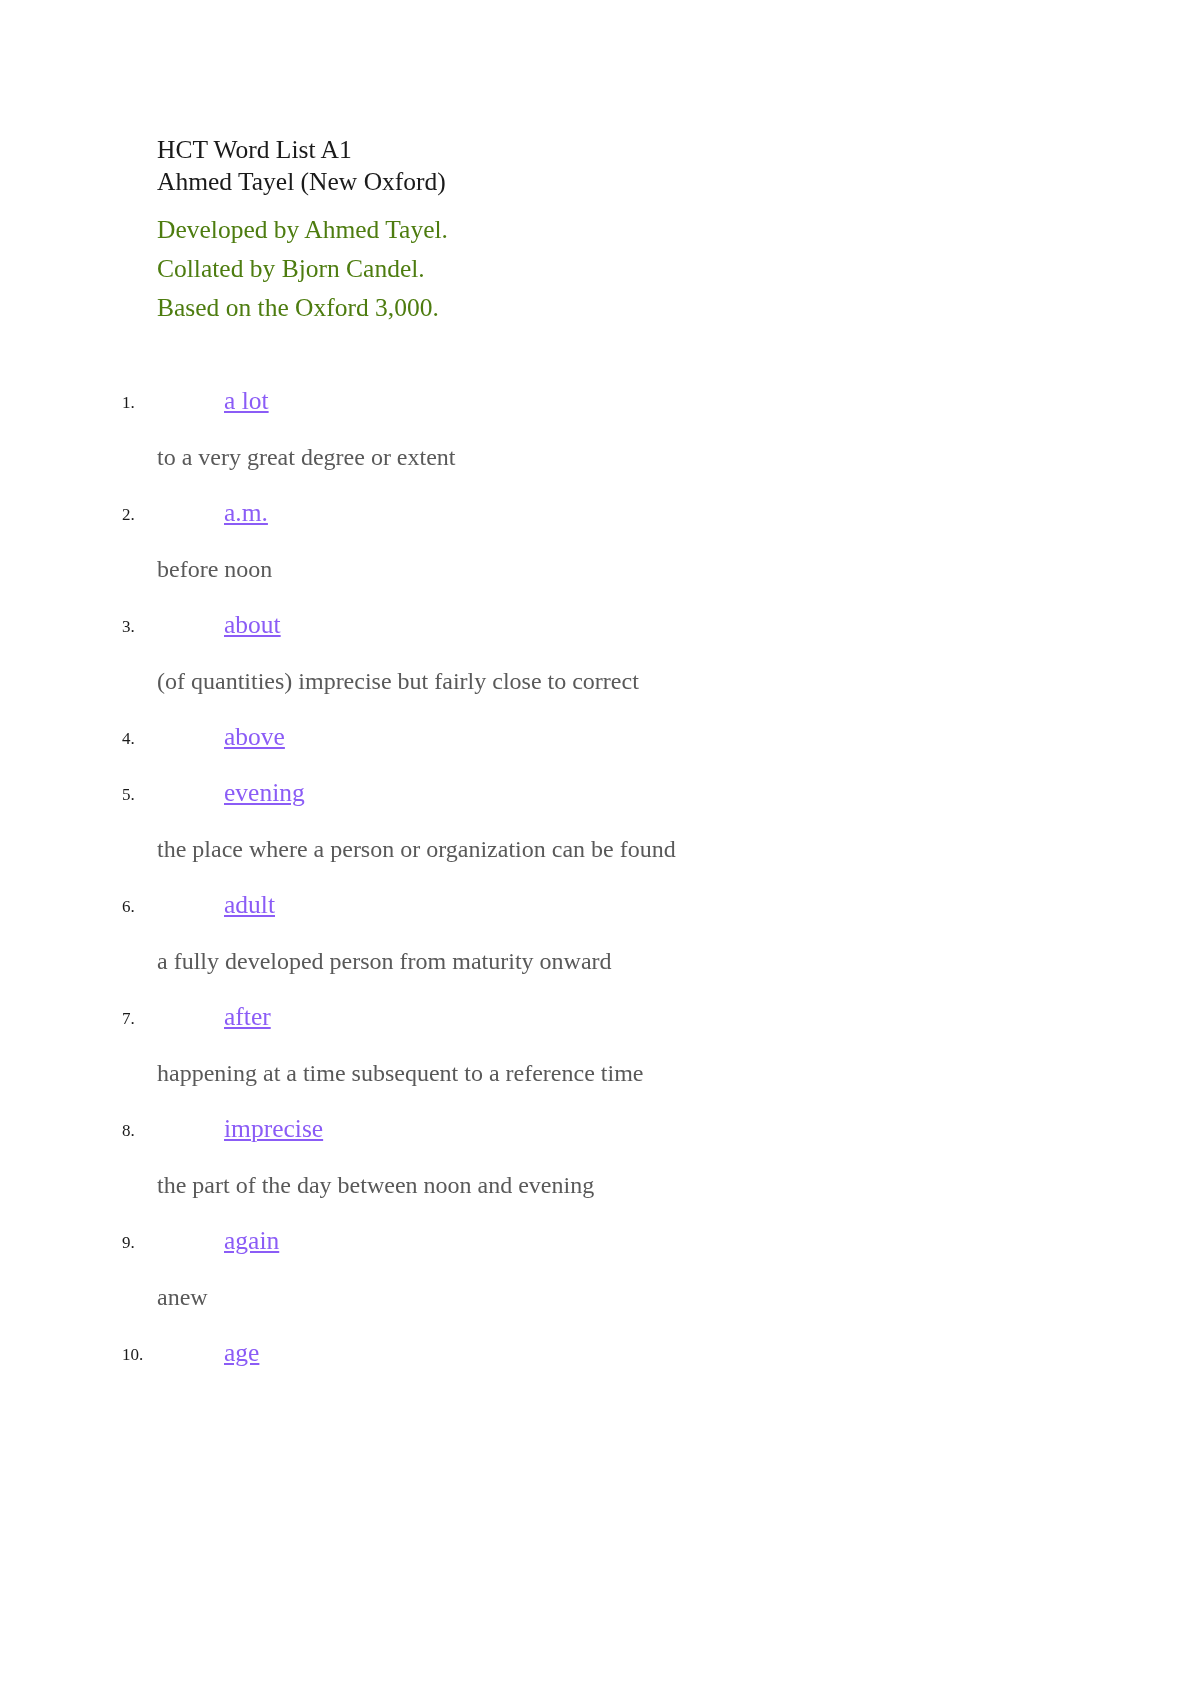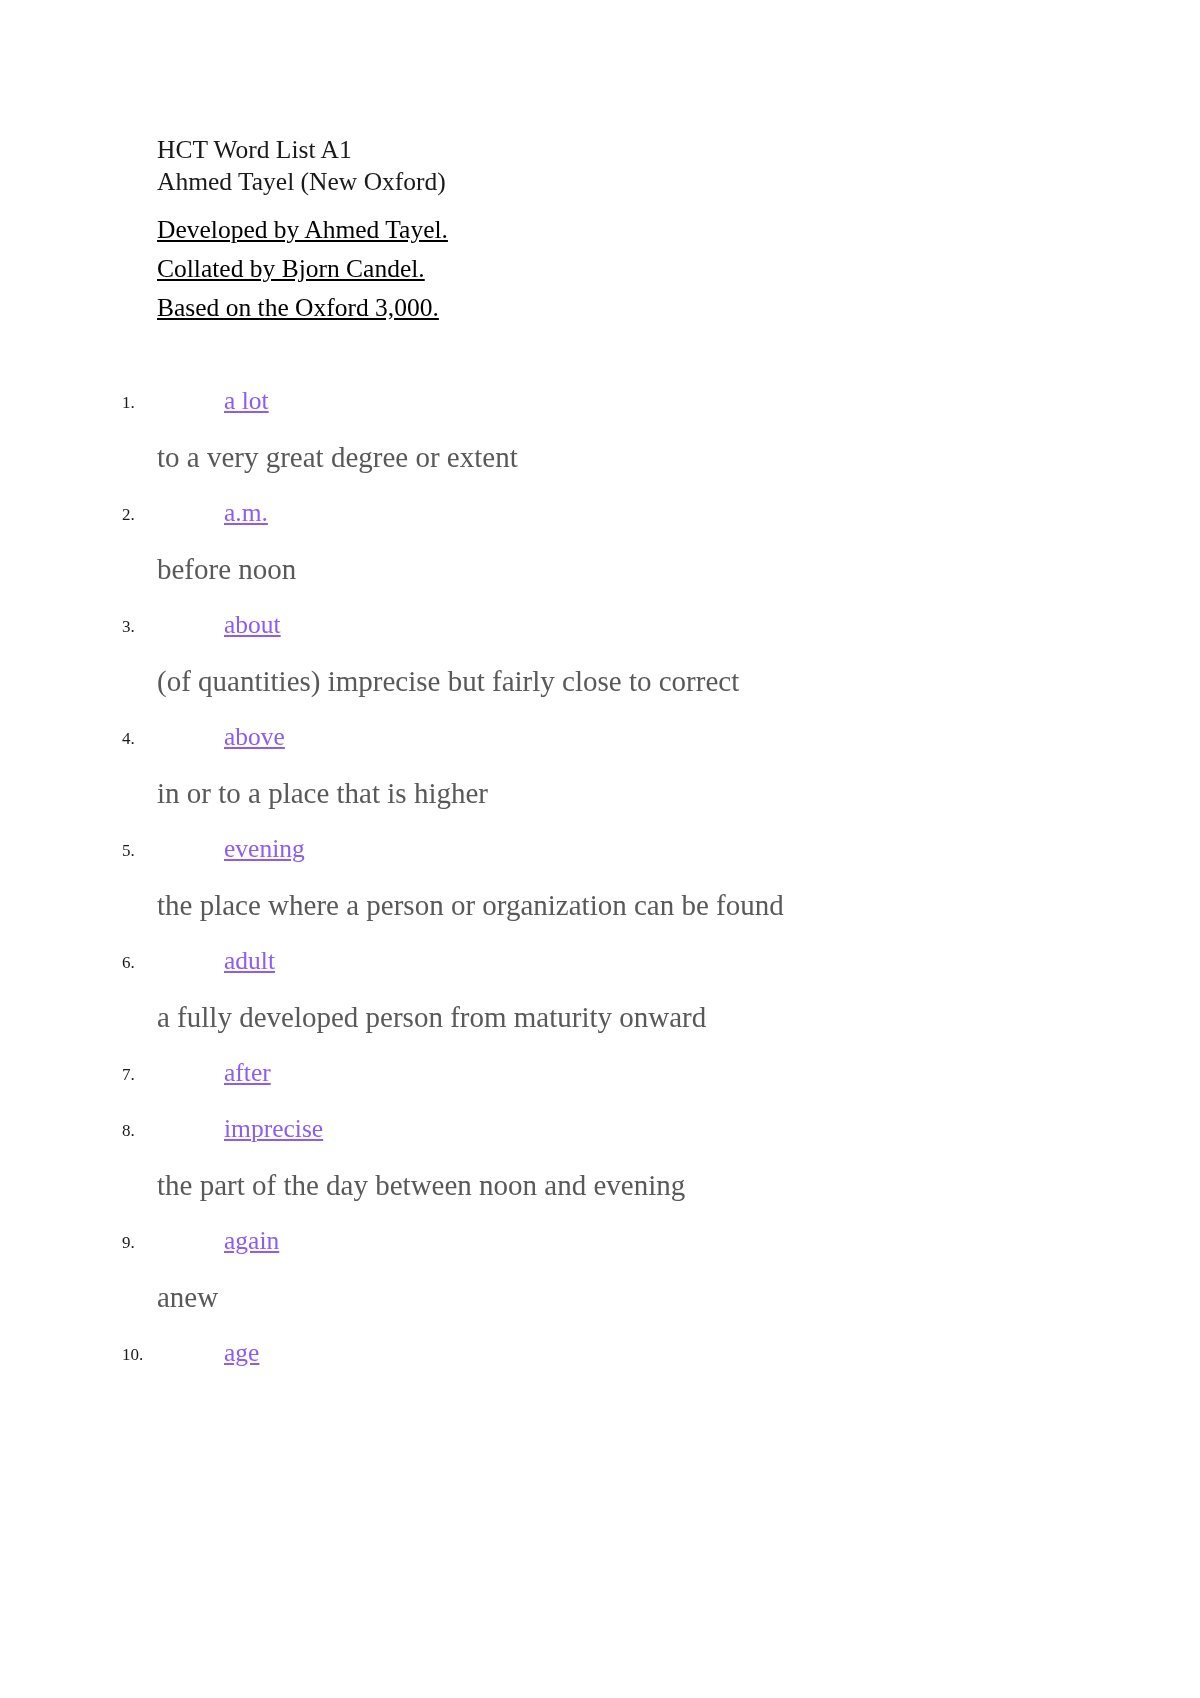--- a/index.html
+++ b/index.html
@@ -30,23 +30,22 @@
   }
   .hdr-tight {
     font-size: 25.5px;
     line-height: 32px;
     color: #1a1a1a;
     white-space: pre;
   }
   .hdr-line {
     font-size: 25.5px;
     line-height: 39px;
-    color: #000000;
+    color: #4d7c0f;
     white-space: pre;
-    text-decoration: underline;
   }
   .hdr-line.first-spaced { margin-top: 12px; }
 
   
   .word-list {
     position: absolute;
     left: 0;
     top: 378px;
     width: 1200px;
   }
@@ -78,21 +77,21 @@
     text-underline-offset: 2px;
     text-decoration-thickness: 1.5px;
     white-space: pre;
     cursor: pointer;
   }
   .entry-def {
     height: 56px;
     padding-left: 157px;
     padding-top: 6px;
     box-sizing: border-box;
-    font-size: 29px;
+    font-size: 24px;
     line-height: 34px;
     color: #595959;
     white-space: pre;
   }
   .entry-def.empty { height: 0; padding: 0; }
 </style>
 </head>
 <body>
 
 <div class="page">
@@ -129,21 +128,20 @@
         <a class="entry-term" href="#">about</a>
       </div>
       <div class="entry-def">(of quantities) imprecise but fairly close to correct</div>
     </div>
 
     <div class="entry">
       <div class="entry-head">
         <span class="entry-num">4.</span>
         <a class="entry-term" href="#">above</a>
       </div>
-      <div class="entry-def">in or to a place that is higher</div>
     </div>
 
     <div class="entry">
       <div class="entry-head">
         <span class="entry-num">5.</span>
         <a class="entry-term" href="#">evening</a>
       </div>
       <div class="entry-def">the place where a person or organization can be found</div>
     </div>
 
@@ -153,20 +151,21 @@
         <a class="entry-term" href="#">adult</a>
       </div>
       <div class="entry-def">a fully developed person from maturity onward</div>
     </div>
 
     <div class="entry">
       <div class="entry-head">
         <span class="entry-num">7.</span>
         <a class="entry-term" href="#">after</a>
       </div>
+      <div class="entry-def">happening at a time subsequent to a reference time</div>
     </div>
 
     <div class="entry">
       <div class="entry-head">
         <span class="entry-num">8.</span>
         <a class="entry-term" href="#">imprecise</a>
       </div>
       <div class="entry-def">the part of the day between noon and evening</div>
     </div>
 

